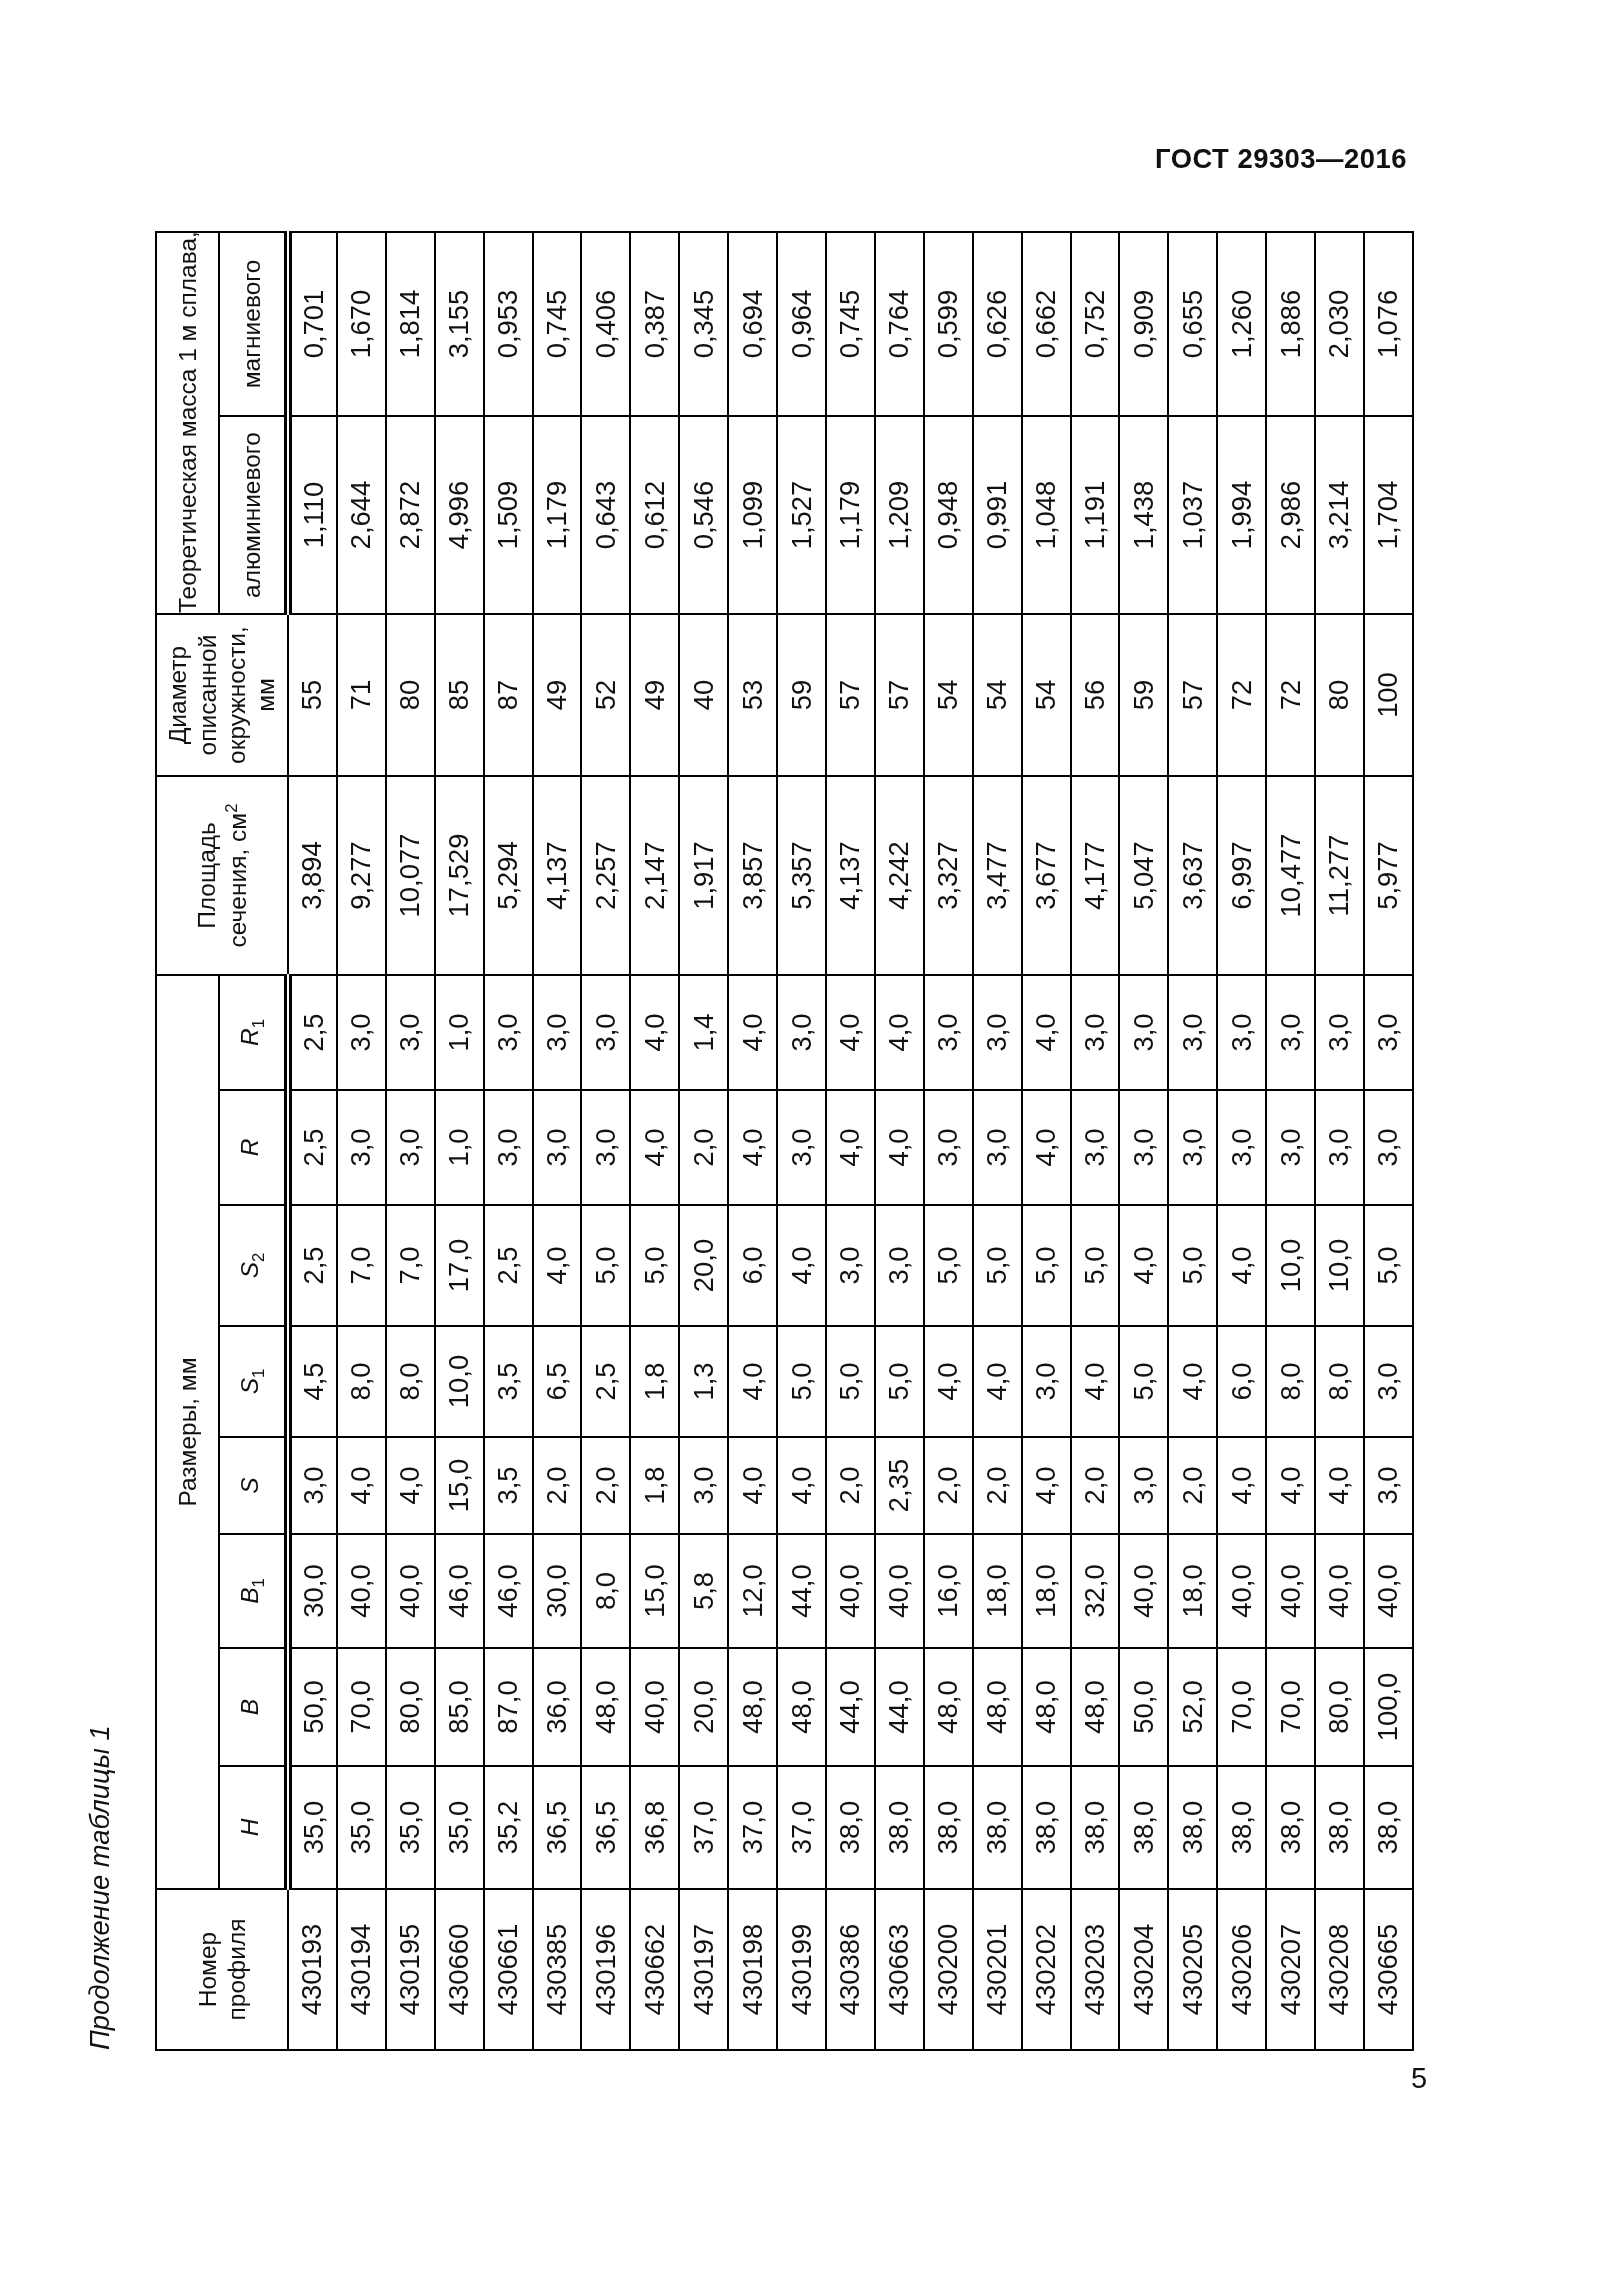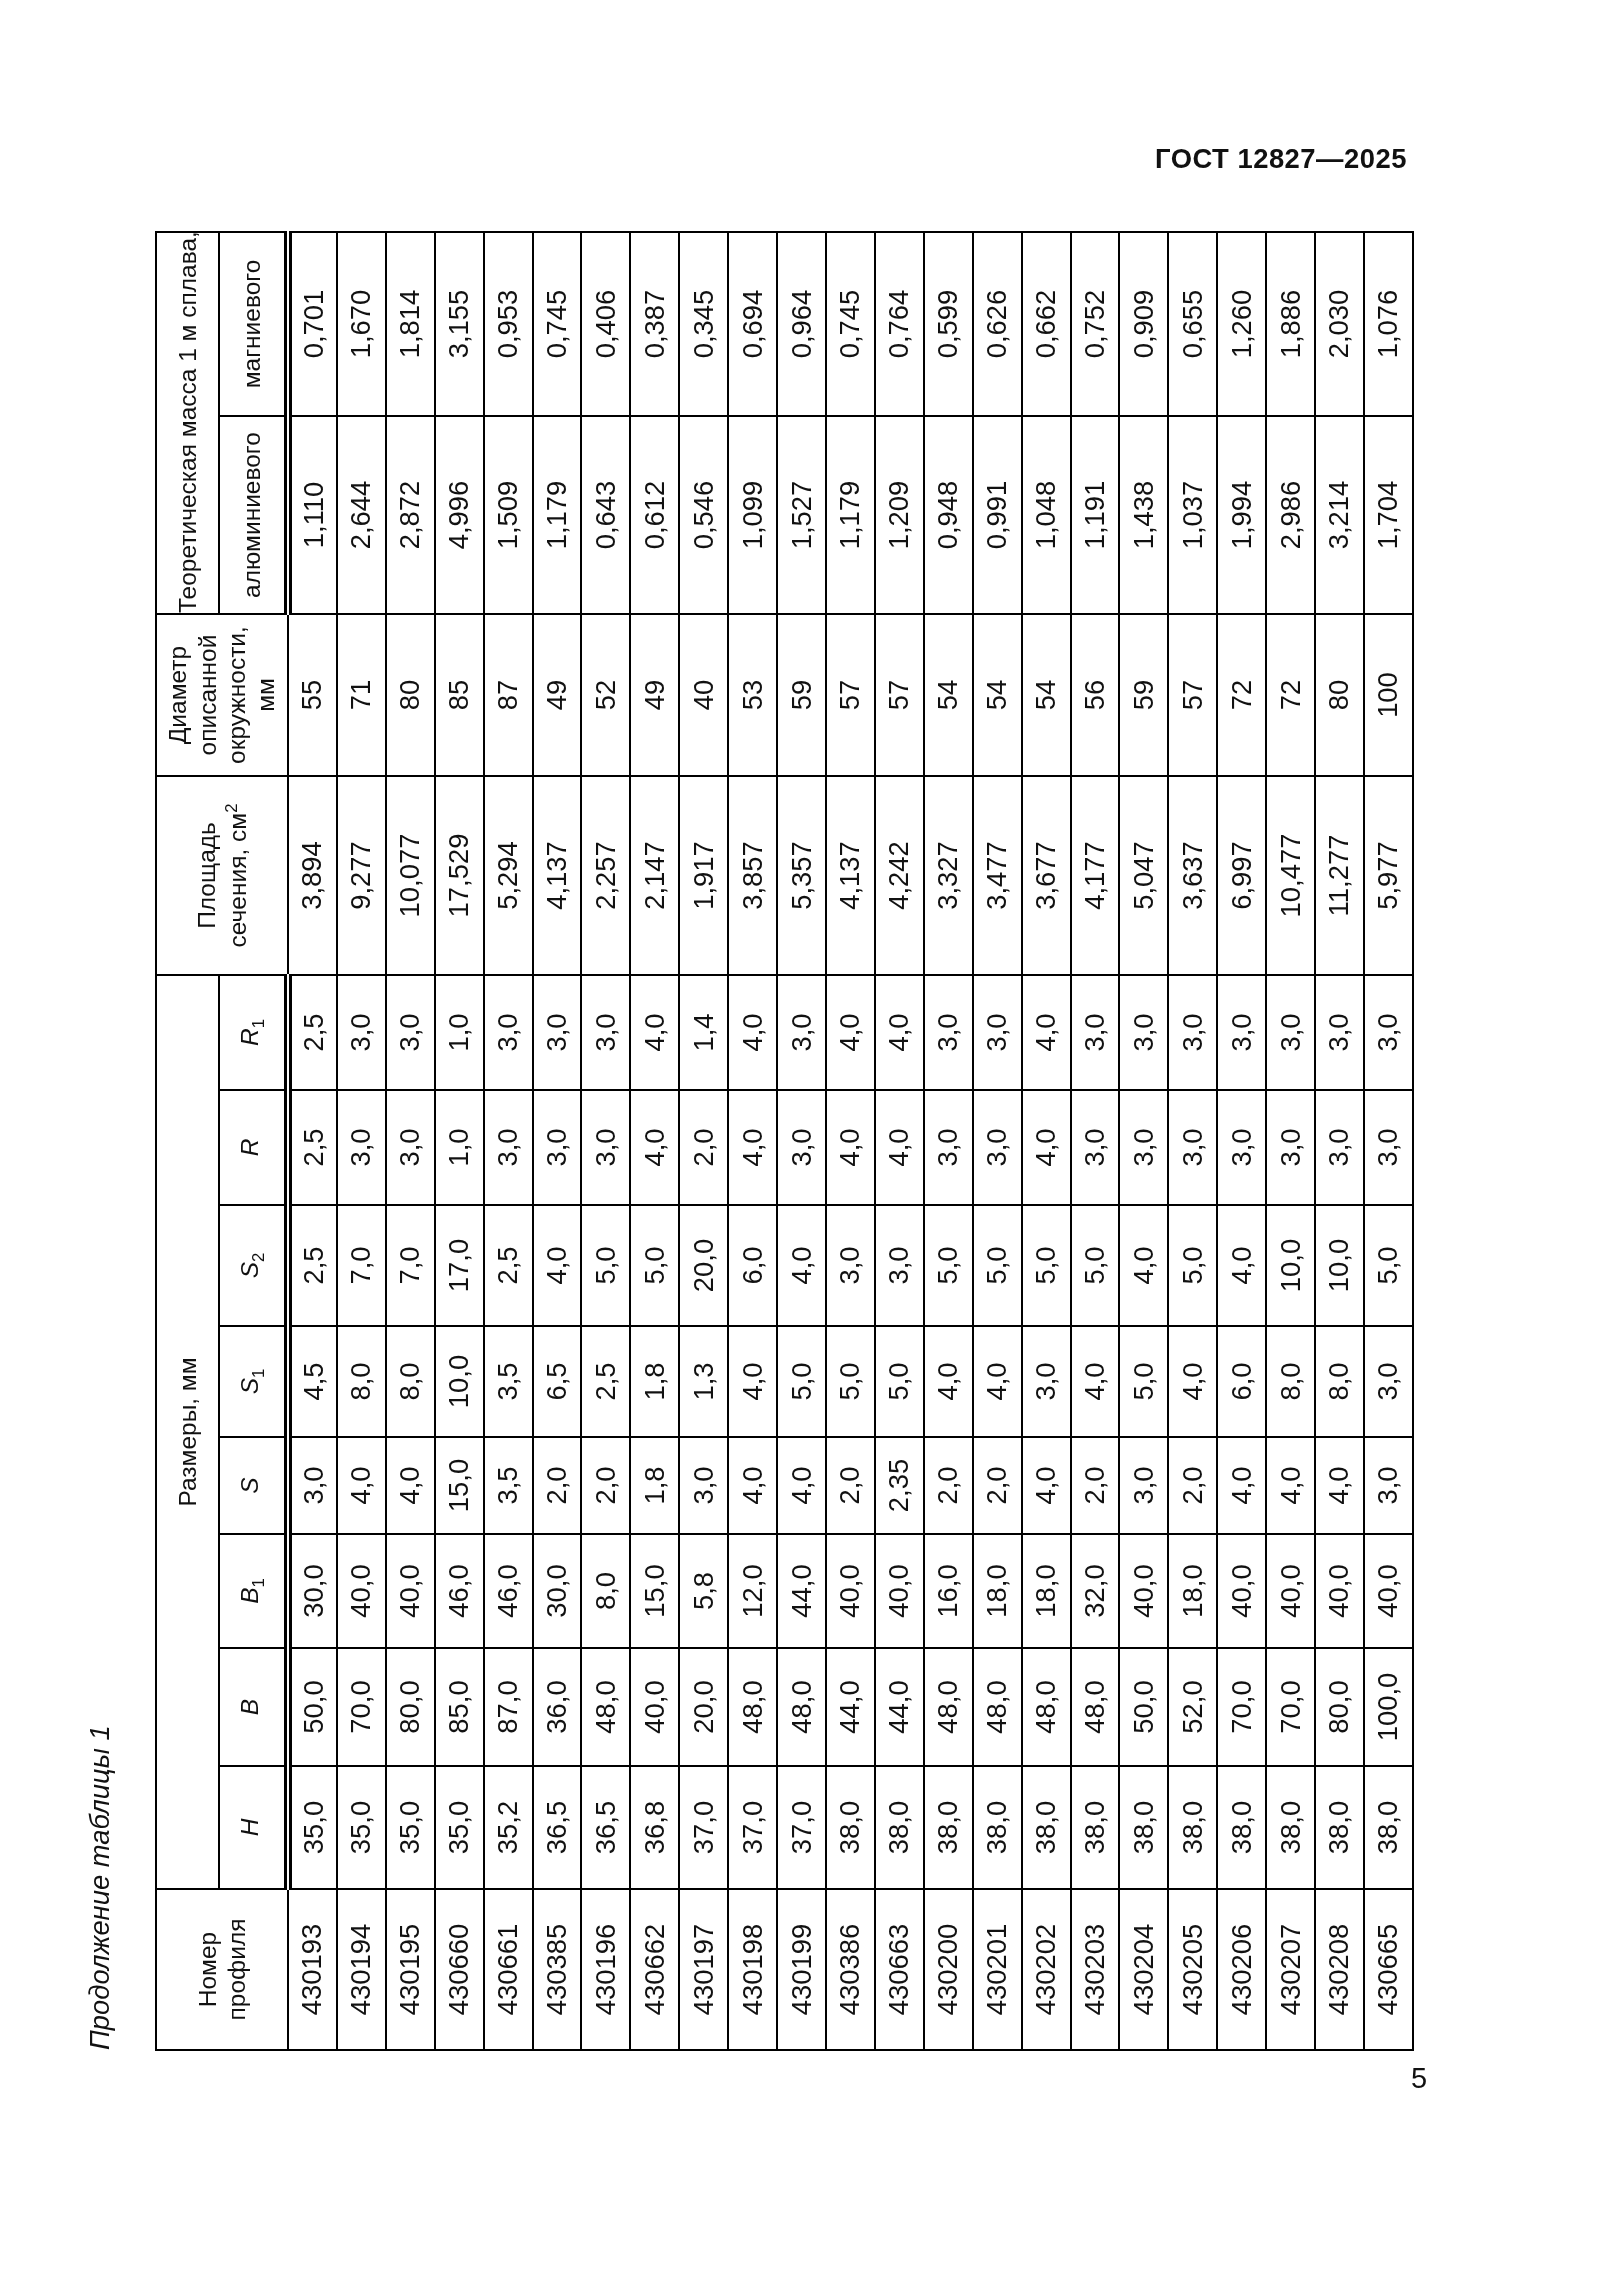--- a/index.html
+++ b/index.html
@@ -40,21 +40,21 @@
   tr.hrow2 th,th.span2{border-bottom:8.8px double #000;}
   td.cell{font-size:27.4px;}
   tr.drow{height:48px;}
   .dim{font-style:italic;font-size:27.4px;}
   .dim sub{font-style:normal;font-size:16.7px;vertical-align:-5.9px;}
   sup{font-size:16.7px;vertical-align:8.8px;}
 </style>
 </head>
 <body>
 
-<div class="gost-ref">ГОСТ 12827—2025</div>
+<div class="gost-ref">ГОСТ 29303—2016</div>
 
 <div class="cont-label">Продолжение таблицы 1</div>
 
 <div class="table-rot">
   <table class="gt">
     <colgroup>
       <col style="width:161px">
         <col style="width:123px">
         <col style="width:118px">
       <col style="width:114px">

